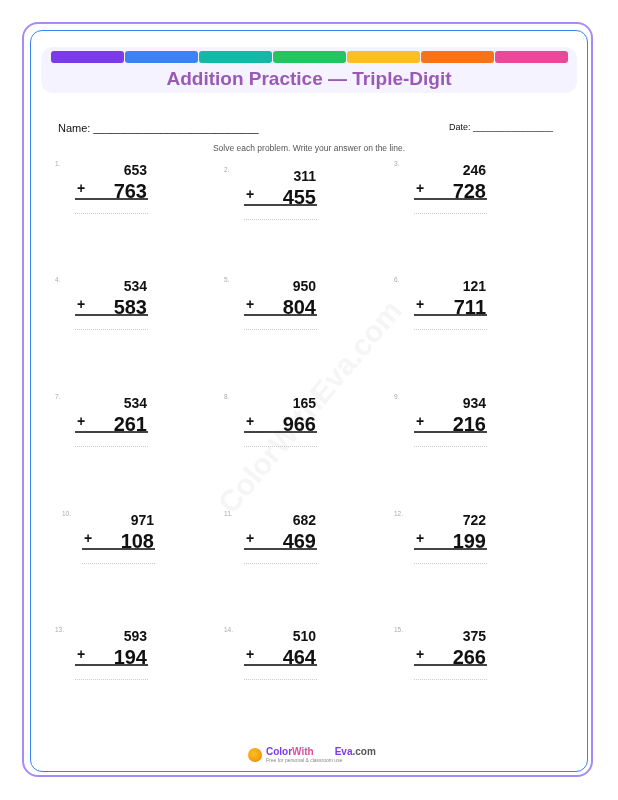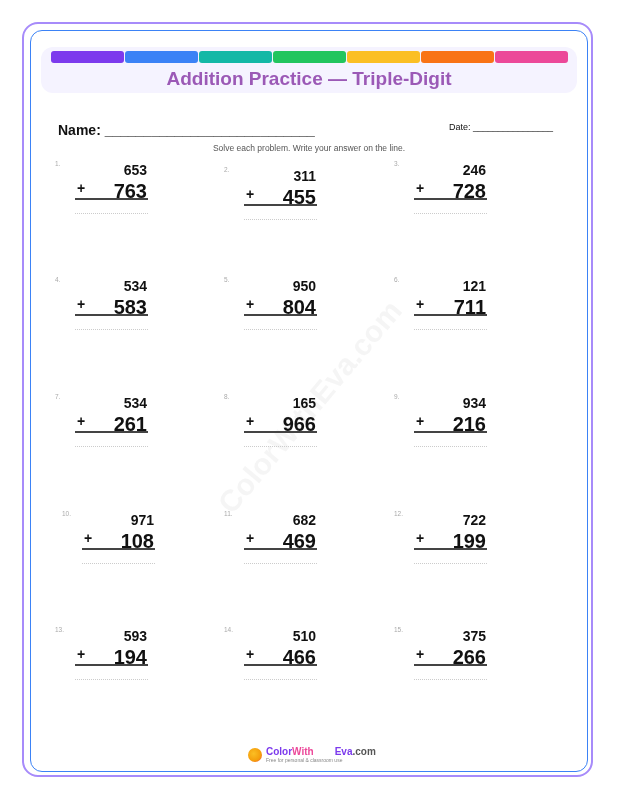--- a/index.html
+++ b/index.html
@@ -4,21 +4,21 @@
 <style>
   html,body{margin:0;padding:0;background:#fff;}
   body{width:618px;height:800px;position:relative;overflow:hidden;font-family:"Liberation Sans",sans-serif;}
   .outer{position:absolute;left:22px;top:22px;width:571px;height:755px;border:2px solid #a78bfa;border-radius:16px;box-sizing:border-box;}
   .inner{position:absolute;left:30px;top:30px;width:558px;height:742px;border:1.5px solid #3b82f6;border-radius:12px;box-sizing:border-box;}
   .header{position:absolute;left:41px;top:47px;width:536px;height:46px;background:#f5f3ff;border-radius:12px;}
   .bars{position:absolute;left:51px;top:51px;width:517px;height:12px;display:flex;gap:1px;}
   .bar{flex:1;height:12px;border-radius:3px;}
   .title{position:absolute;left:0;top:68px;width:618px;text-align:center;font-size:19px;font-weight:bold;color:#9b59b6;}
   .instr{position:absolute;left:0;top:99px;width:618px;text-align:center;font-size:8.5px;color:#555;margin-top:44px;}
-  .name{position:absolute;left:58px;top:122px;font-size:14px;color:#111;font-weight:bold;}
+  .name{position:absolute;left:58px;top:122px;font-size:11px;color:#111;}
   .date{position:absolute;left:449px;top:122px;font-size:9px;color:#111;}
   .problem{position:absolute;width:110px;height:70px;}
   .pnum{position:absolute;left:0;top:0;font-size:6.5px;color:#aaa;}
   .top{position:absolute;left:20px;top:2px;width:72px;text-align:right;font-size:14px;font-weight:bold;color:#111;}
   .plus{position:absolute;left:22px;top:20px;font-size:14px;font-weight:bold;color:#111;}
   .bot{position:absolute;left:20px;top:20px;width:72px;text-align:right;font-size:20px;font-weight:bold;color:#111;}
   .rule{position:absolute;left:20px;top:38px;width:73px;height:2px;background:#444;}
   .ans{position:absolute;left:20px;top:53px;width:73px;border-top:1px dotted #ccc;}
   .watermark{position:absolute;left:150px;top:390px;width:320px;text-align:center;font-size:30px;font-weight:bold;color:rgba(200,200,200,0.18);transform:rotate(-50deg);transform-origin:center;}
   .footer{position:absolute;left:248px;top:747px;display:flex;align-items:center;gap:4px;}
@@ -151,21 +151,21 @@
       <span class="top">593</span>
       <span class="plus">+</span>
       <span class="bot">194</span>
       <div class="rule"></div>
       <div class="ans"></div>
     </div>
     <div class="problem" style="left: 224px; top: 626px;">
       <span class="pnum">14.</span>
       <span class="top">510</span>
       <span class="plus">+</span>
-      <span class="bot">466</span>
+      <span class="bot">464</span>
       <div class="rule"></div>
       <div class="ans"></div>
     </div>
     <div class="problem" style="left: 394px; top: 626px;">
       <span class="pnum">15.</span>
       <span class="top">375</span>
       <span class="plus">+</span>
       <span class="bot">266</span>
       <div class="rule"></div>
       <div class="ans"></div>

